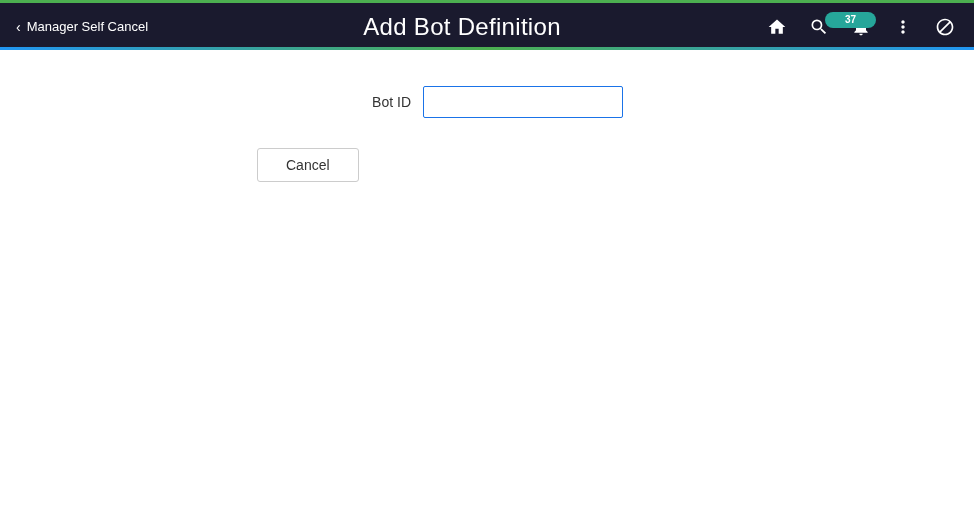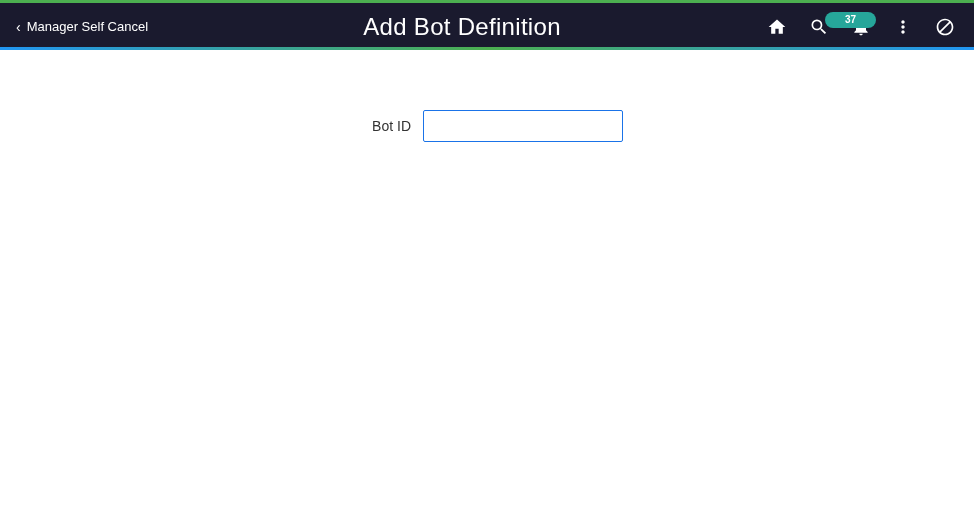--- a/index.html
+++ b/index.html
@@ -96,21 +96,21 @@
     }
 
     
     .main-content {
       width: 100%;
       height: calc(517px - 50px);
       background: #fff;
       display: flex;
       flex-direction: column;
       align-items: center;
-      padding-top: 60px;
+      padding-top: 36px;
     }
 
     .form-row {
       display: flex;
       align-items: center;
       gap: 12px;
       margin-bottom: 30px;
     }
 
     .form-label {
@@ -214,14 +214,15 @@
   </div>
 </div>
 
 <div class="main-content">
   <div class="form-row">
     <label class="form-label">Bot ID</label>
     <input type="text" class="form-input" placeholder="" style="">
   </div>
 
   <div class="btn-row">
+    <button class="btn-cancel">Cancel</button>
   </div>
 </div>
 
 </body></html>

